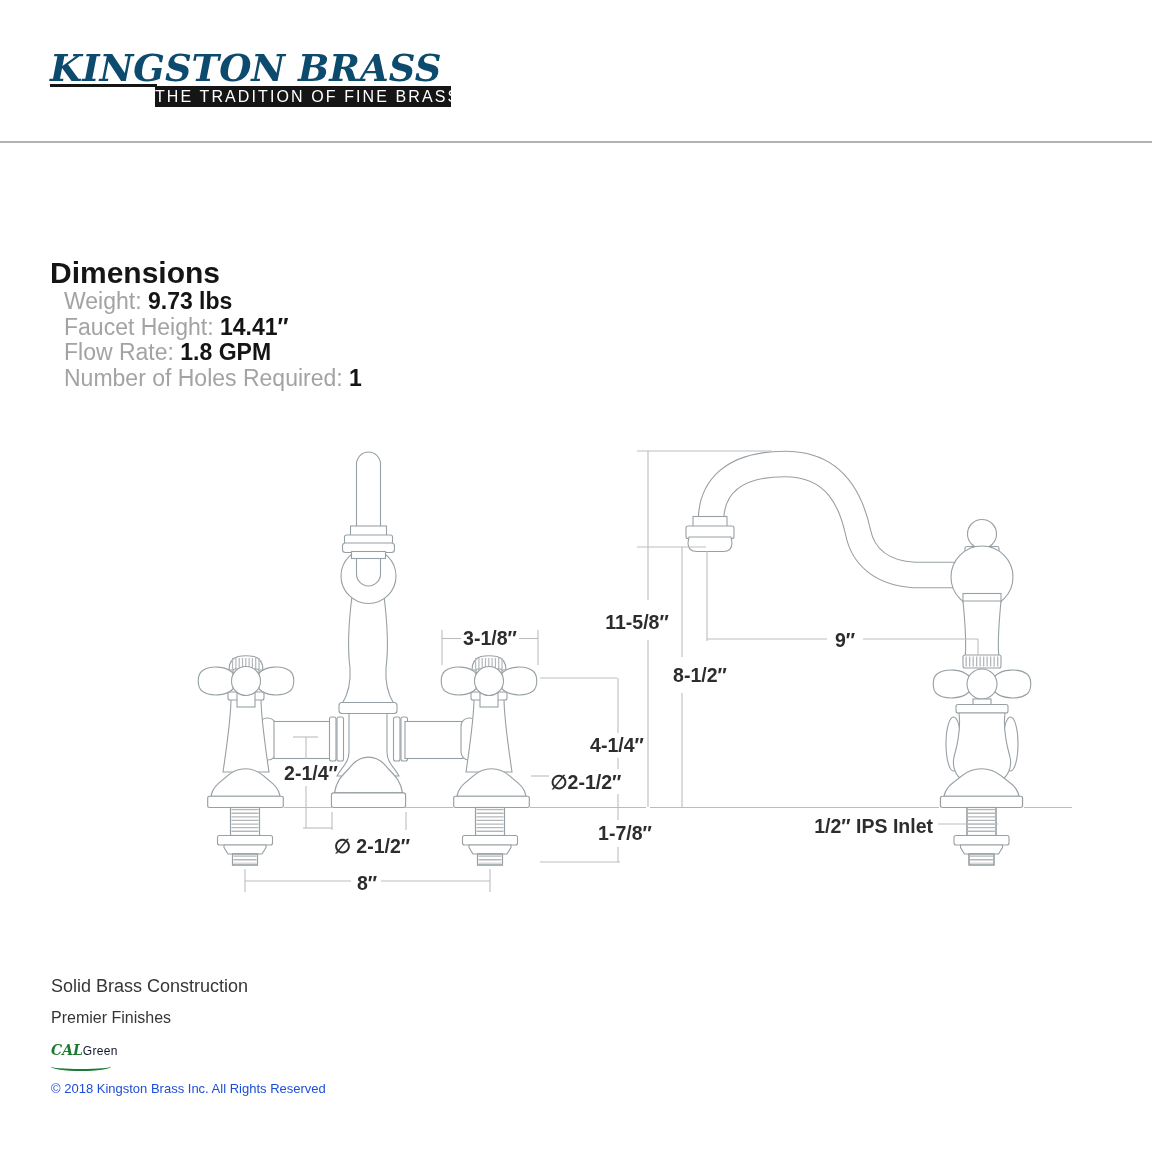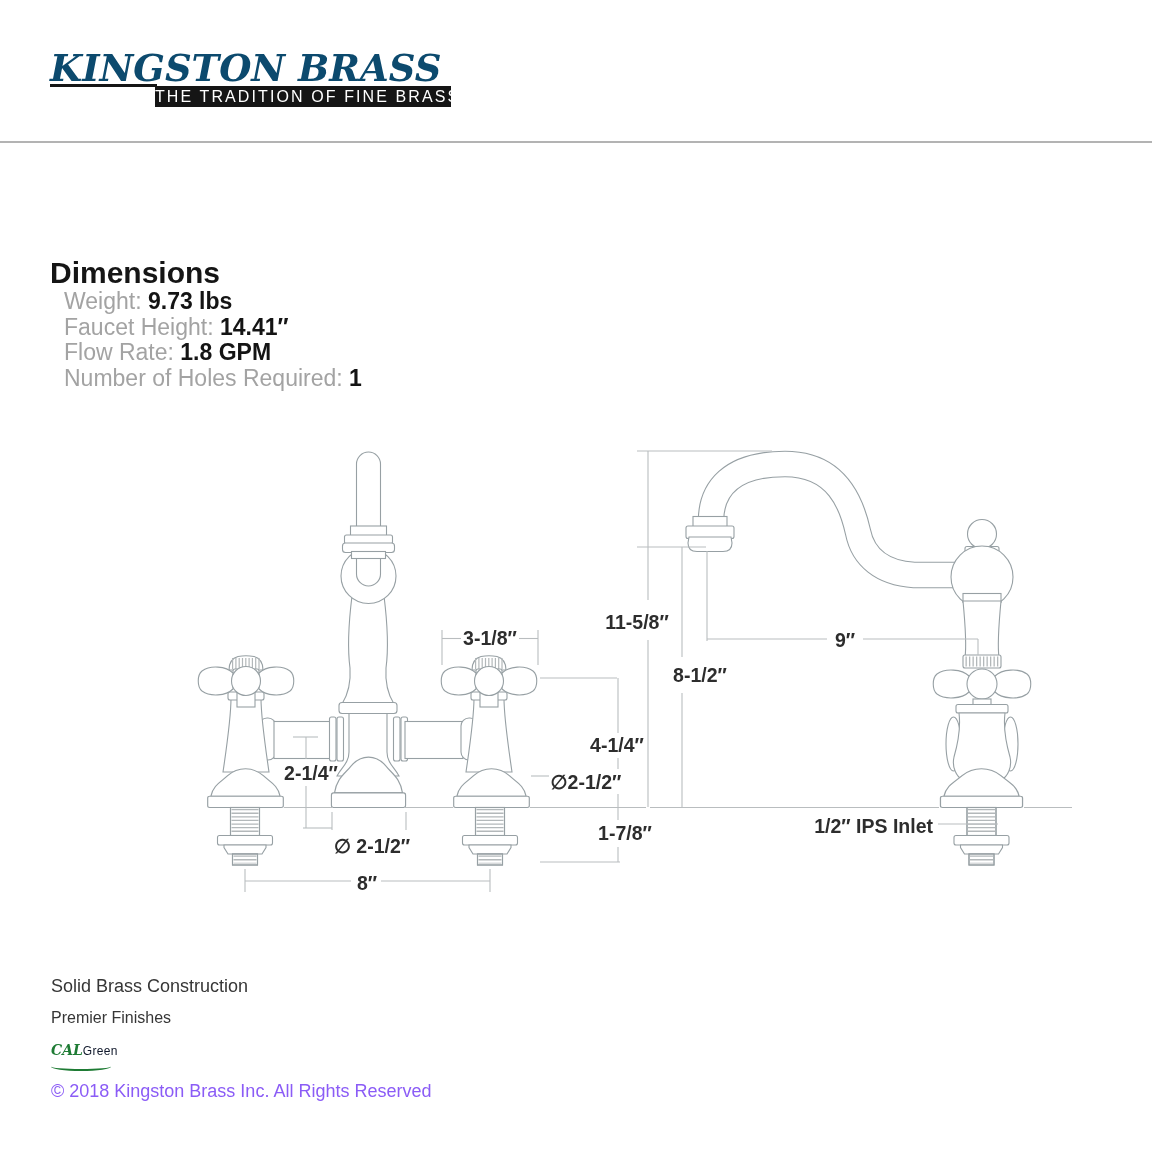--- a/index.html
+++ b/index.html
@@ -29,21 +29,21 @@
   .dt{font:600 19.5px "Liberation Sans",sans-serif;fill:#2d2d2d;}
   
   .feat1{position:absolute;left:51px;top:976px;font-size:18px;color:#363636;}
   .feat2{position:absolute;left:51px;top:1009px;font-size:16px;color:#363636;}
   .calgreen{position:absolute;left:51px;top:1041px;white-space:nowrap;}
   .calgreen .cal{font-family:"DejaVu Serif",serif;font-style:italic;font-weight:bold;
         font-size:14px;color:#1e7b34;margin-top:28px;}
   .calgreen .grn{font-size:12px;font-weight:400;color:#0f172a;letter-spacing:0.3px;}
   .cal-swoosh{position:absolute;left:51px;top:1062px;width:60px;height:7px;
         border-bottom:2px solid #1e7b34;border-radius:50%;}
-  .copyright{position:absolute;left:51px;top:1081px;font-size:18px;color:#8b5cf6;}
+  .copyright{position:absolute;left:51px;top:1081px;font-size:13px;color:#1d4ed8;}
 </style>
 </head>
 <body>
 
 <div class="sheet">
 
   <div class="logo">KINGSTON BRASS</div>
   <div class="logo-underline"></div>
   <div class="tagline-bar">THE TRADITION OF FINE BRASS</div>
   <div class="top-rule"></div>

